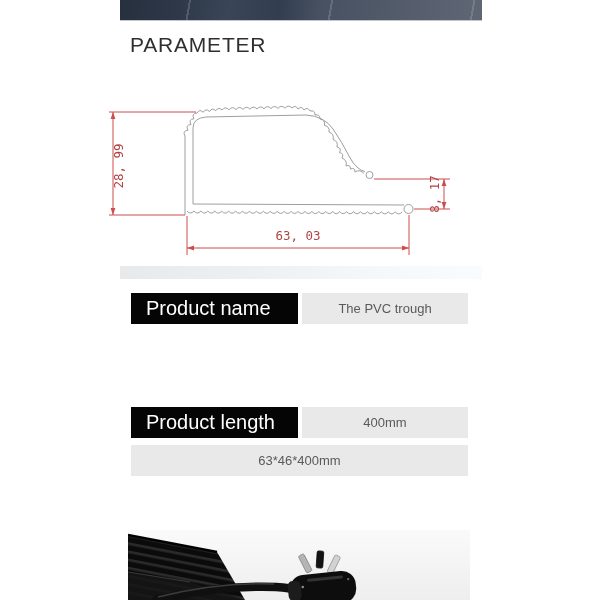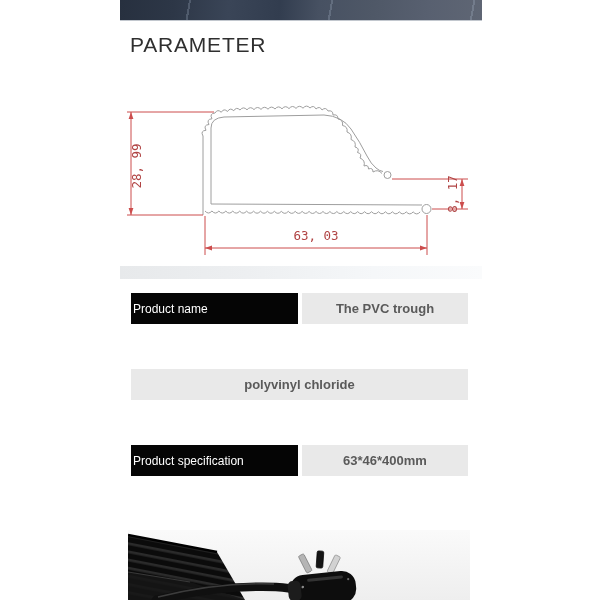--- a/index.html
+++ b/index.html
@@ -11,35 +11,35 @@
     background:linear-gradient(95deg,#27303f 0%,#2d3747 15%,#3a4557 30%,#323d4f 44%,#475162 55%,#4f5867 70%,#586070 85%,#5f6674 100%);
     border-bottom:1px solid #c2c7ce;}
   .hero-strip::after{content:"";position:absolute;inset:0;
     background:repeating-linear-gradient(100deg,rgba(255,255,255,0) 0 68px,rgba(190,205,225,.22) 68px 70px,rgba(255,255,255,0) 70px 140px);}
 
   
   .page-title{position:absolute;left:130px;top:33px;font-size:21px;letter-spacing:.8px;
     color:#2f2f2f;font-weight:500;}
 
   
-  .drawing{position:absolute;left:110px;top:88px;width:365px;height:180px;}
+  .drawing{position:absolute;left:92px;top:88px;width:365px;height:180px;}
   .drawing svg{display:block;}
 
   
   .section-band{position:absolute;left:120px;top:266px;width:362px;height:13px;
     background:linear-gradient(to right,#e7e9eb 0%,#edeff1 35%,#f5f7f9 70%,#fafbfc 100%);}
 
   
   .spec-table{position:absolute;left:131px;top:293px;width:337px;display:flex;
     flex-direction:column;gap:7px;}
   .spec-row{display:flex;gap:4px;height:31px;}
   .spec-label{width:167px;background:#050505;color:#ffffff;display:flex;align-items:center;
-    padding-left:2px;box-sizing:border-box;font-size:12px;}
+    padding-left:15px;box-sizing:border-box;font-size:20px;}
   .spec-value{flex:1;background:#e9e9e9;color:#5a5a5a;display:flex;align-items:center;
-    justify-content:center;font-size:13px;font-weight:bold;}
+    justify-content:center;font-size:13px;}
 
   
   .bottom-photo{position:absolute;left:128px;top:530px;width:342px;height:70px;}
   .bottom-photo svg{display:block;}
 
   .dim-text{font-family:"DejaVu Sans Mono",monospace;font-size:12.5px;fill:#b04343;}
 </style>
 </head>
 <body>
 
@@ -92,26 +92,26 @@
   <div class="section-band"></div>
 
   <div class="spec-table">
     <div class="spec-row">
       <div class="spec-label">Product name</div>
       <div class="spec-value">The PVC trough</div>
     </div>
     <div class="spec-row">
     </div>
     <div class="spec-row">
-      <div class="spec-value">polyvinyl chloride</div>
     </div>
     <div class="spec-row">
+      <div class="spec-label">Product length</div>
+      <div class="spec-value">400mm</div>
     </div>
     <div class="spec-row">
-      <div class="spec-label">Product specification</div>
       <div class="spec-value">63*46*400mm</div>
     </div>
   </div>
 
   <div class="bottom-photo">
     <svg width="342" height="70" viewBox="0 0 342 70">
       <defs>
         <linearGradient id="photoBg" x1="0" y1="0" x2="0" y2="1">
           <stop offset="0" stop-color="#fafafa"></stop>
             <stop offset="1" stop-color="#eeeeee"></stop>

